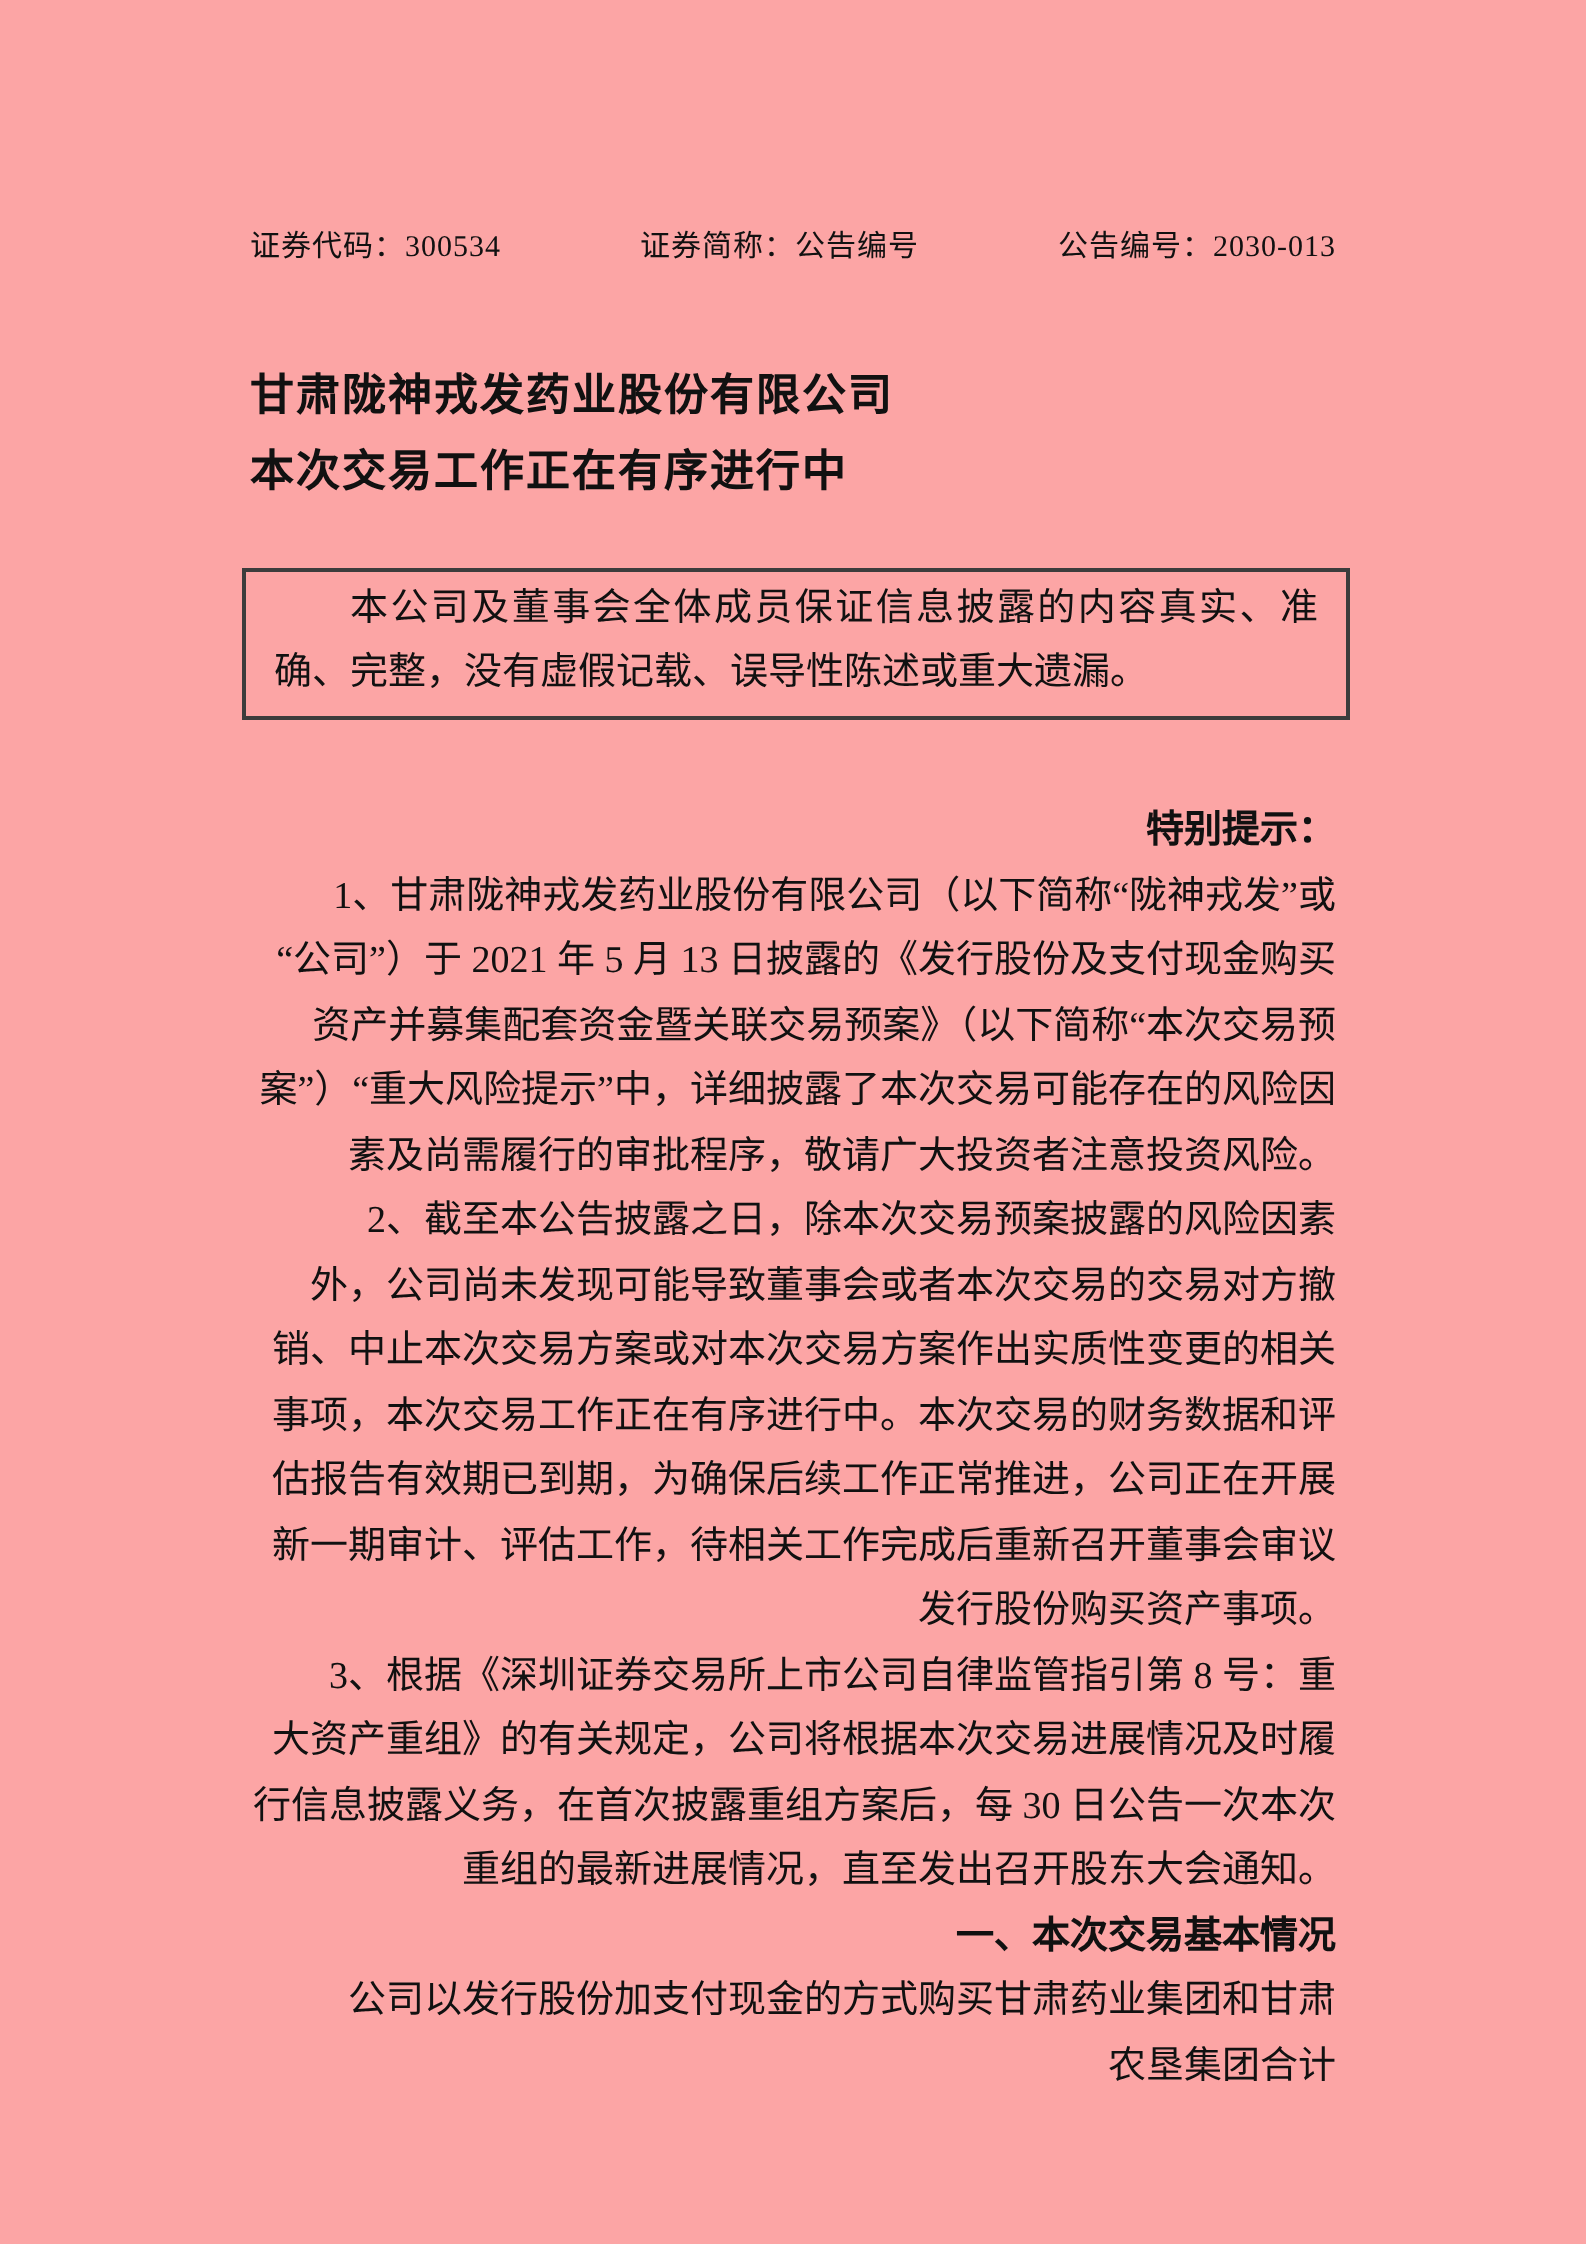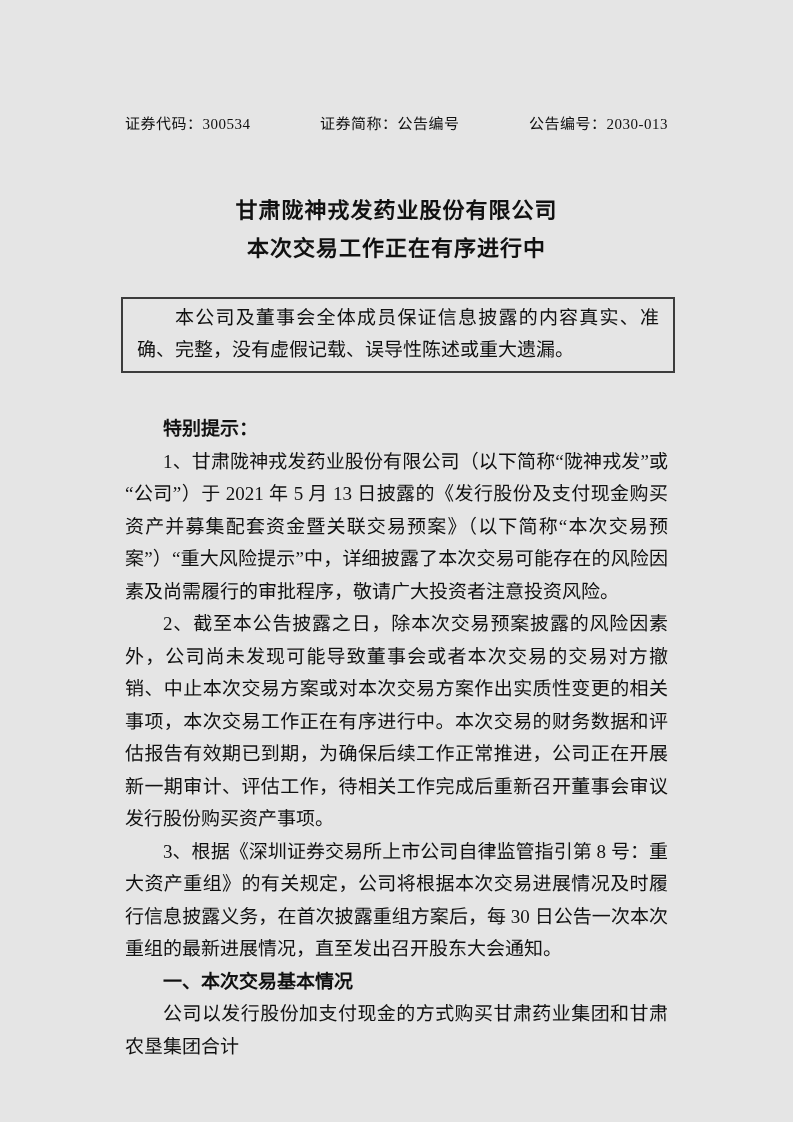--- a/index.html
+++ b/index.html
@@ -5,39 +5,38 @@
   html, body {
     margin: 0;
     padding: 0;
     background: #ffffff;
   }
   .page {
     position: relative;
     width: 793px;
     height: 1122px;
     margin: 0 auto;
-    background: #e5e5e5;
+    background: #fca5a5;
     box-sizing: border-box;
     padding: 115px 125px 0 125px;
     color: #111111;
     font-family: "Liberation Serif", "DejaVu Serif", serif;
     overflow: hidden;
   }
   .header-row {
     display: flex;
     justify-content: space-between;
     align-items: baseline;
     font-size: 15px;
     line-height: 18px;
     white-space: nowrap;
   }
   .header-item { letter-spacing: 0.5px; }
   .doc-title {
-    margin-top: 59px;
-    text-align: center;
+    margin-top: 46px;
     font-family: "Liberation Sans", "DejaVu Sans", sans-serif;
     font-weight: bold;
     font-size: 22px;
     line-height: 38px;
     letter-spacing: 1px;
   }
   .notice-box {
     margin: 29px -7px 0 -4px;
     border: 2px solid #3c3c3c;
     padding: 3px 14px 5px 14px;
@@ -53,20 +52,21 @@
   }
   .doc-body {
     margin-top: 40px;
     font-size: 19px;
     line-height: 32.5px;
     text-align: justify;
   }
   .doc-body p {
     margin: 0;
     text-indent: 2em;
+    text-align: right;
   }
   .bold-heading {
     font-family: "Liberation Sans", "DejaVu Sans", sans-serif;
     font-weight: bold;
     text-align: left;
   }
 </style>
 </head>
 <body>
 

